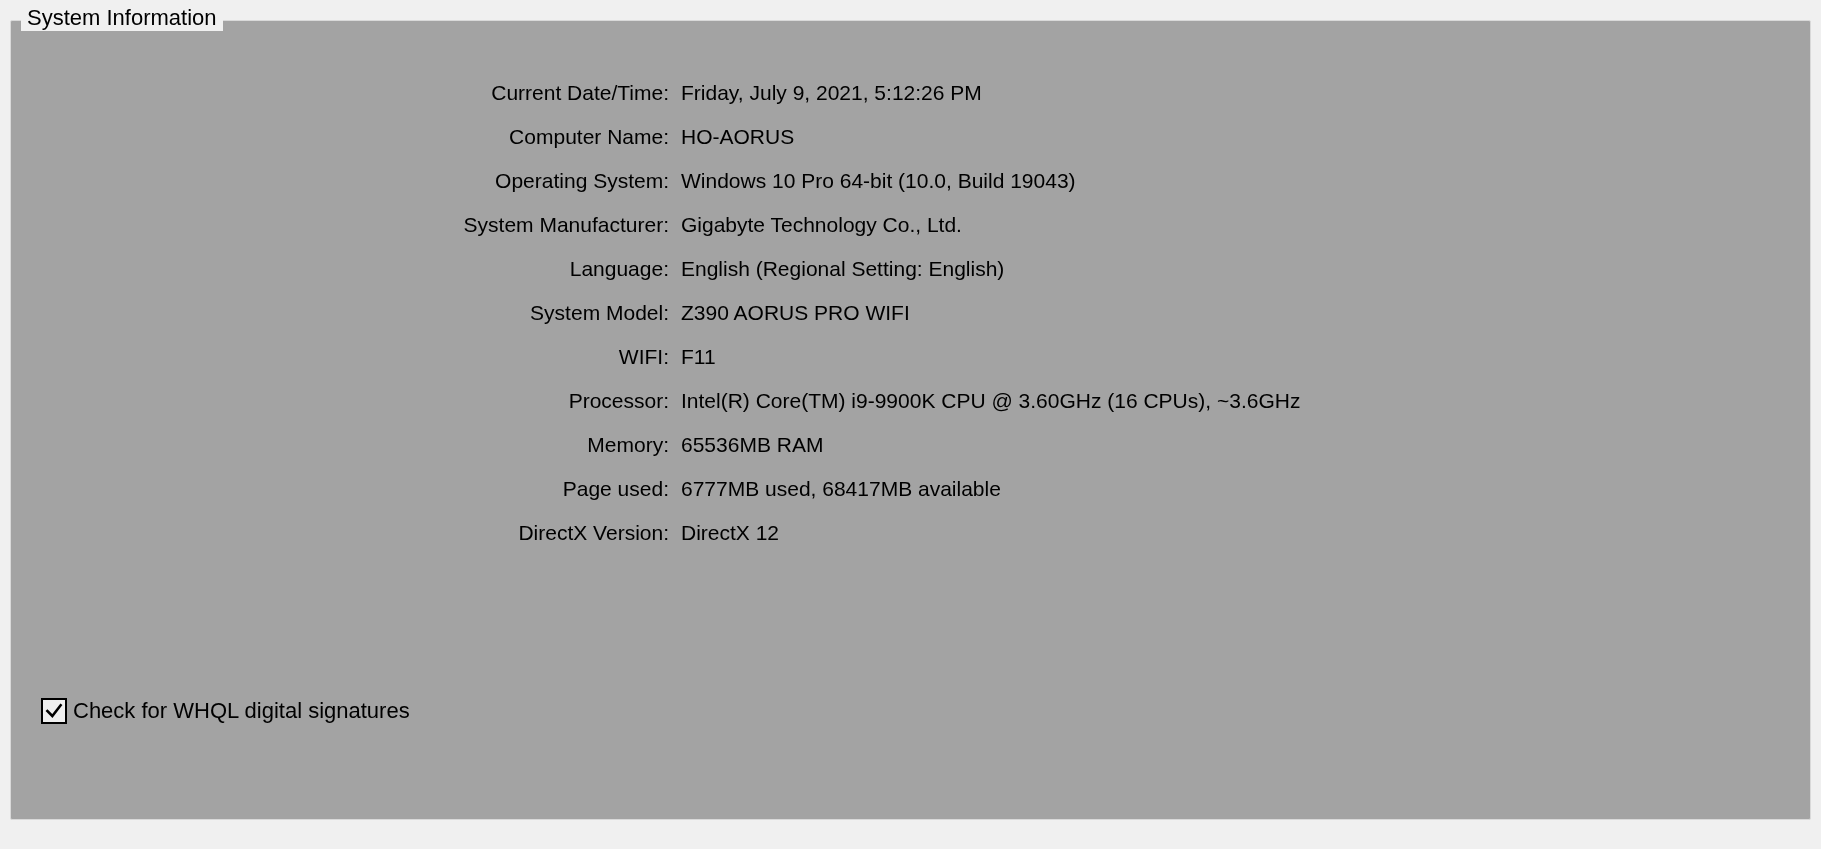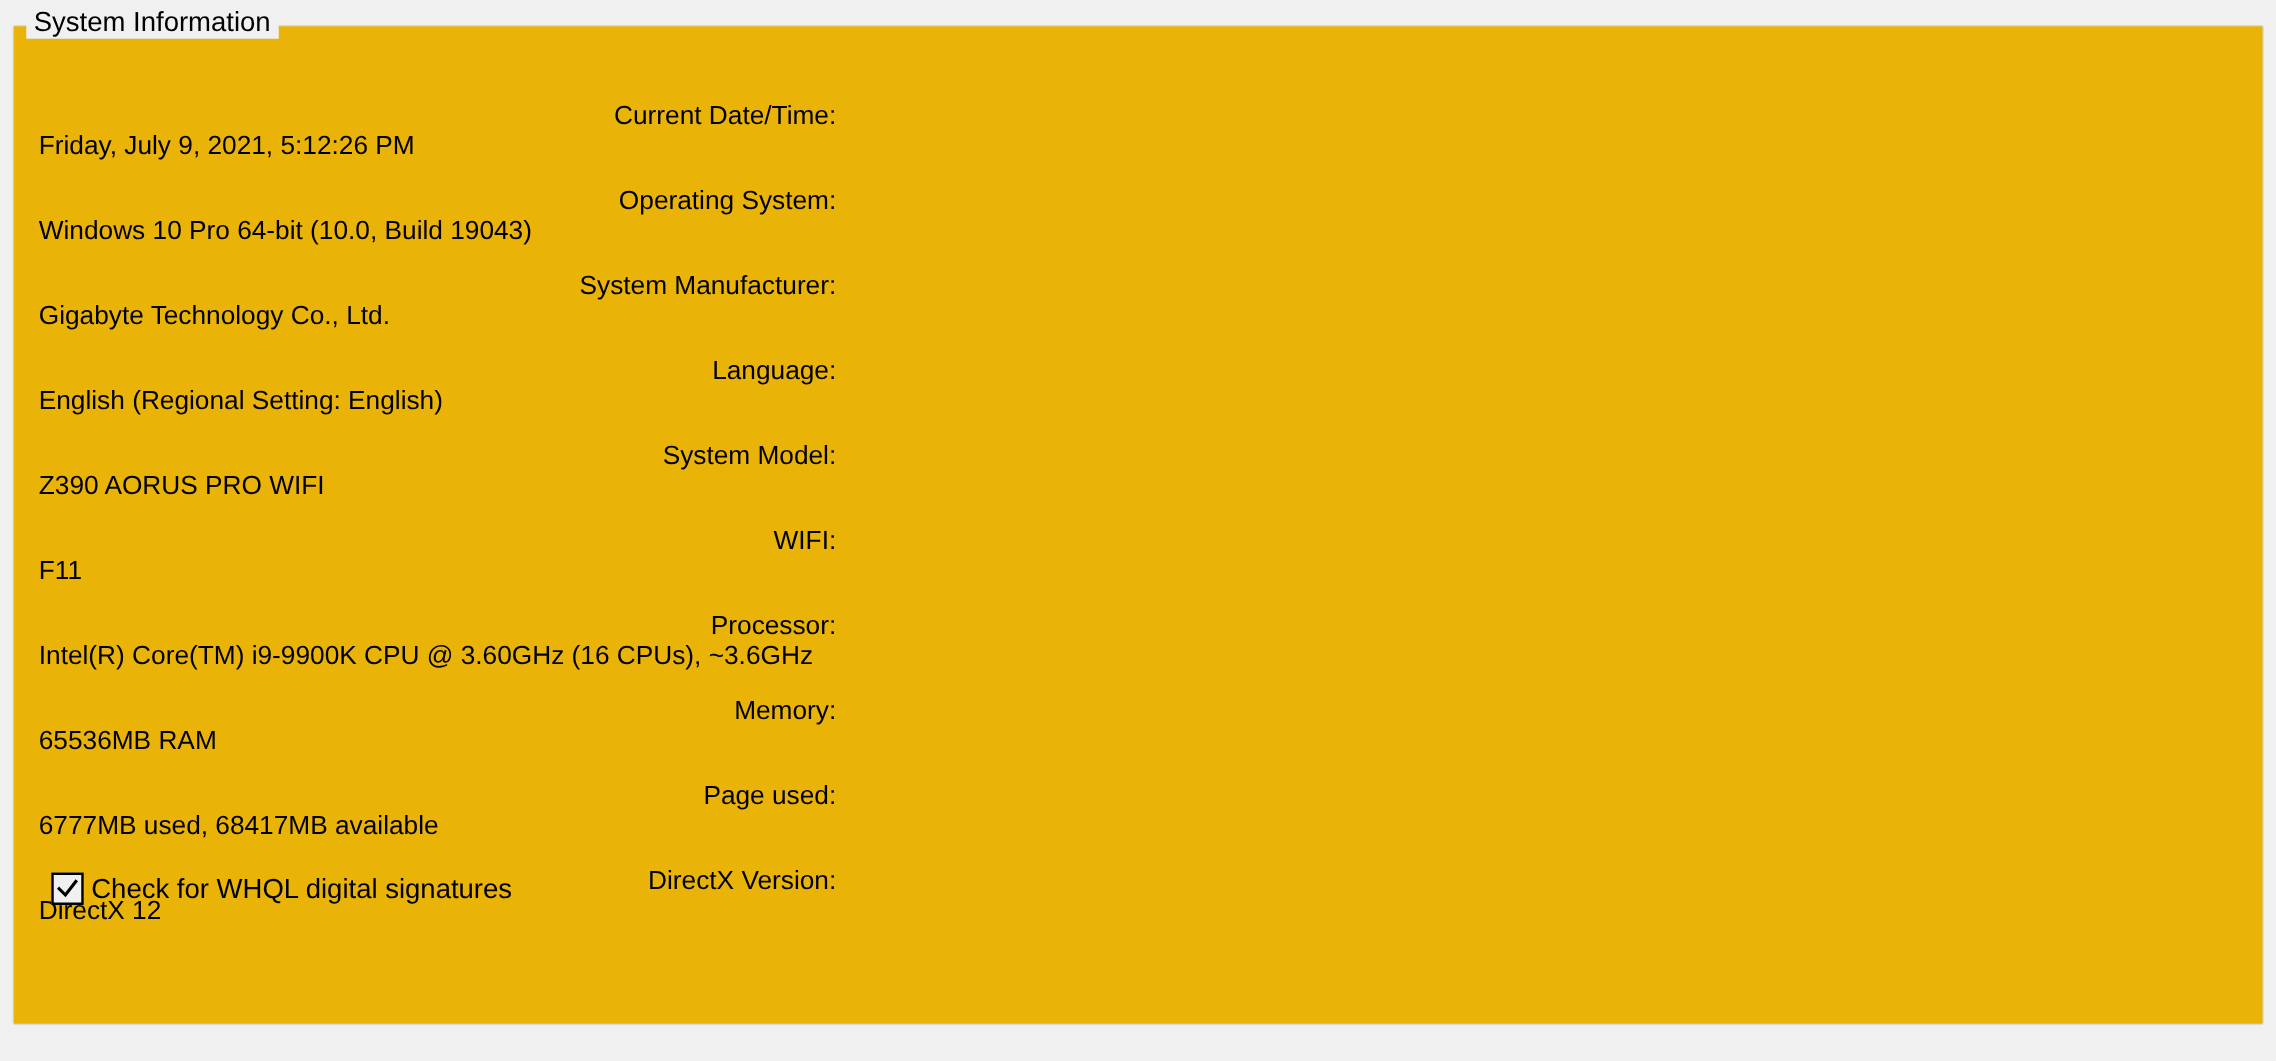--- a/index.html
+++ b/index.html
@@ -15,40 +15,40 @@
       width: 1821px;
       height: 849px;
       overflow: hidden;
     }
     .groupbox {
       position: relative;
       margin: 20px 10px 10px 10px;
       border: 1px solid #d9d9d9;
       border-radius: 2px;
       padding: 50px 20px 20px 20px;
-      background: #eab308;
+      background: #a3a3a3;
       height: 800px;
     }
     .groupbox-title {
       position: absolute;
       top: -16px;
       left: 10px;
       background: #f0f0f0;
       padding: 0 6px;
       font-size: 22px;
     }
     .info-rows {
       display: flex;
       flex-direction: column;
       gap: 20px;
       margin-top: 10px;
     }
     .info-row {
       display: flex;
-      flex-direction: column;
+      flex-direction: row;
       align-items: baseline;
     }
     .info-label {
       width: 650px;
       text-align: right;
       padding-right: 12px;
       white-space: nowrap;
     }
     .info-value {
       flex: 1;
@@ -88,20 +88,24 @@
 
 <div class="groupbox">
   <div class="groupbox-title">System Information</div>
 
   <div class="info-rows">
     <div class="info-row">
       <div class="info-label">Current Date/Time:</div>
       <div class="info-value">Friday, July 9, 2021, 5:12:26 PM</div>
     </div>
     <div class="info-row">
+      <div class="info-label">Computer Name:</div>
+      <div class="info-value">HO-AORUS</div>
+    </div>
+    <div class="info-row">
       <div class="info-label">Operating System:</div>
       <div class="info-value">Windows 10 Pro 64-bit (10.0, Build 19043)</div>
     </div>
     <div class="info-row">
       <div class="info-label">System Manufacturer:</div>
       <div class="info-value">Gigabyte Technology Co., Ltd.</div>
     </div>
     <div class="info-row">
       <div class="info-label">Language:</div>
       <div class="info-value">English (Regional Setting: English)</div>

